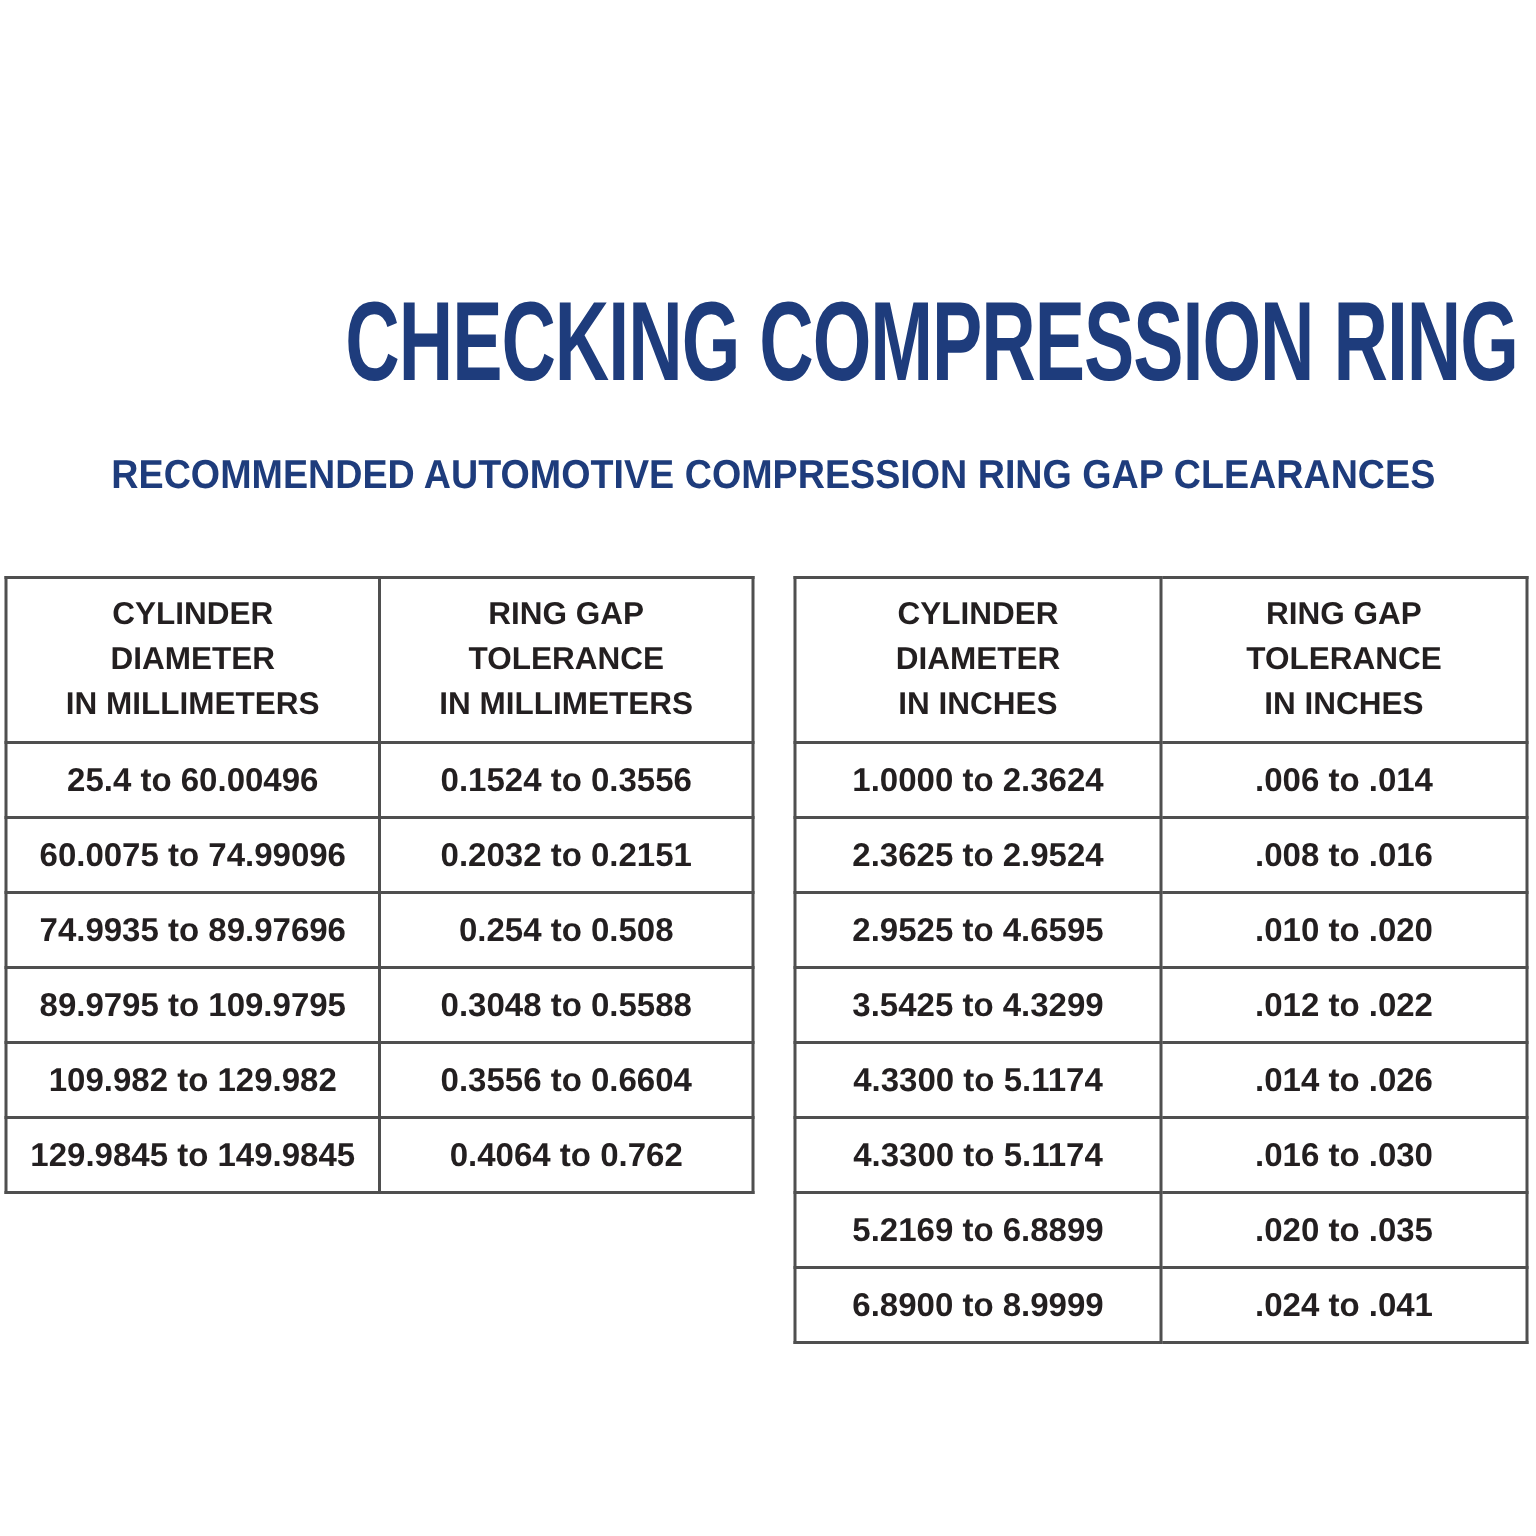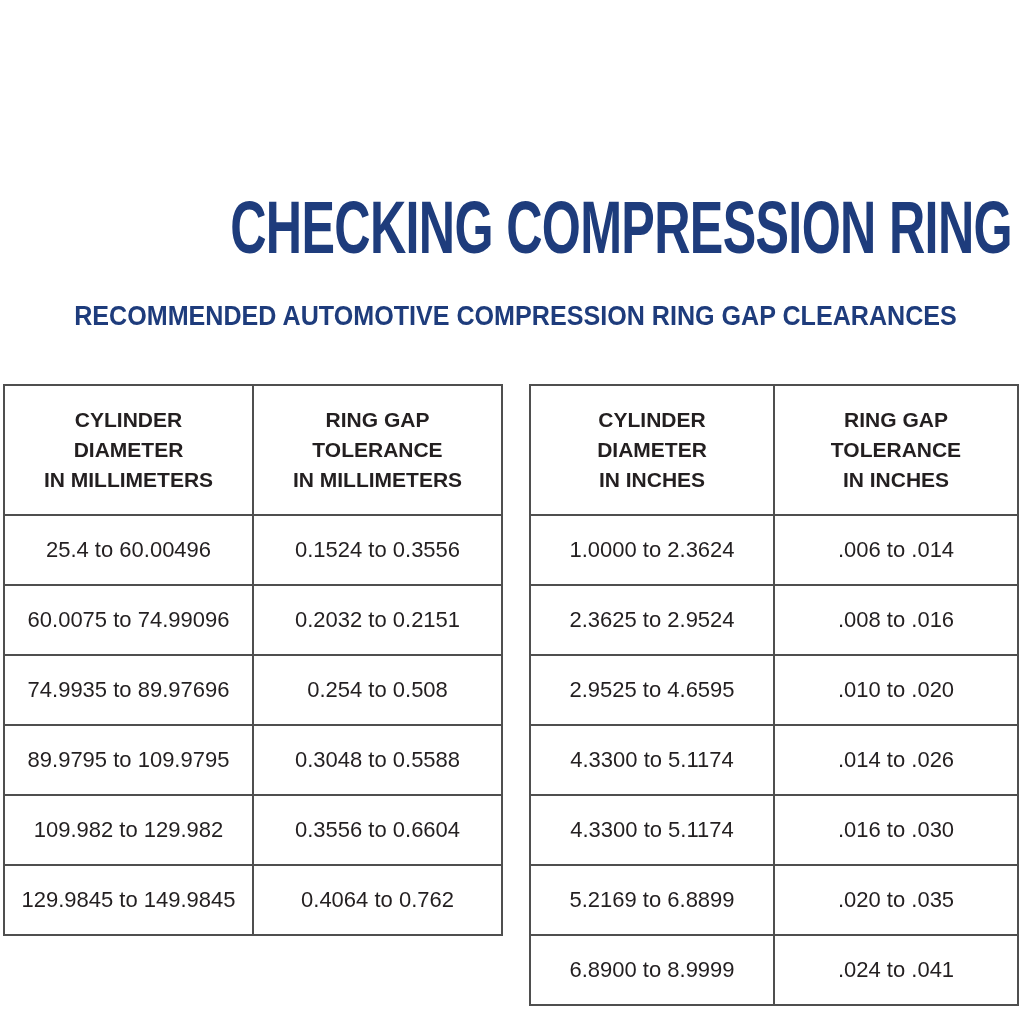--- a/index.html
+++ b/index.html
@@ -59,38 +59,38 @@
     table-layout: fixed;
     background: #ffffff;
   }
   #table-mm { left: 3px;  width: 500px; }
   #table-in { left: 529px; width: 490px; }
   .spec-table th, .spec-table td {
     border: 2px solid #4f4f4f;
     text-align: center;
     vertical-align: middle;
     color: #231f20;
-    padding: 16px;
+    padding: 6px;
     width: 50%;
     overflow: hidden;
     white-space: nowrap;
   }
   .spec-table th {
     height: 96px;
     font-size: 21px;
     font-weight: 700;
   }
   .spec-table th .hline {
     display: block;
     line-height: 30px;
   }
   .spec-table td {
     height: 36px;
     font-size: 22px;
-    font-weight: 400;
+    font-weight: 700;
   }
 </style>
 </head>
 <body>
 
 <div class="page">
 
   <h1 class="title"><span class="squeeze">CHECKING COMPRESSION RING GAPS</span></h1>
 
   <h2 class="subtitle"><span class="squeeze">RECOMMENDED AUTOMOTIVE COMPRESSION RING GAP CLEARANCES</span></h2>
@@ -160,20 +160,24 @@
       </tr>
       <tr>
         <td>2.3625 to 2.9524</td>
         <td>.008 to .016</td>
       </tr>
       <tr>
         <td>2.9525 to 4.6595</td>
         <td>.010 to .020</td>
       </tr>
       <tr>
+        <td>3.5425 to 4.3299</td>
+        <td>.012 to .022</td>
+      </tr>
+      <tr>
         <td>4.3300 to 5.1174</td>
         <td>.014 to .026</td>
       </tr>
       <tr>
         <td>4.3300 to 5.1174</td>
         <td>.016 to .030</td>
       </tr>
       <tr>
         <td>5.2169 to 6.8899</td>
         <td>.020 to .035</td>

